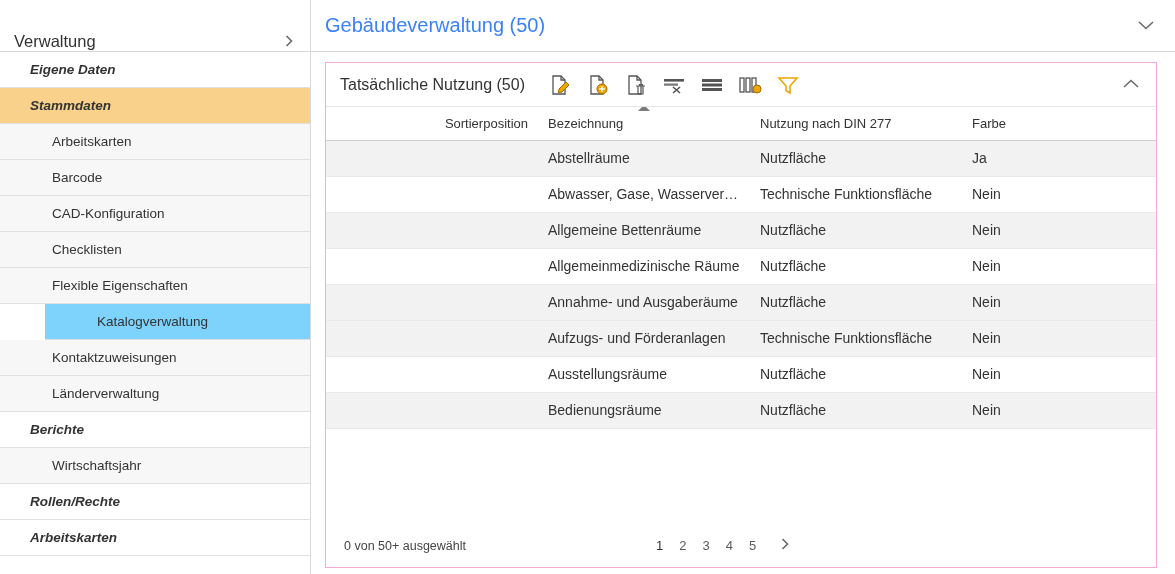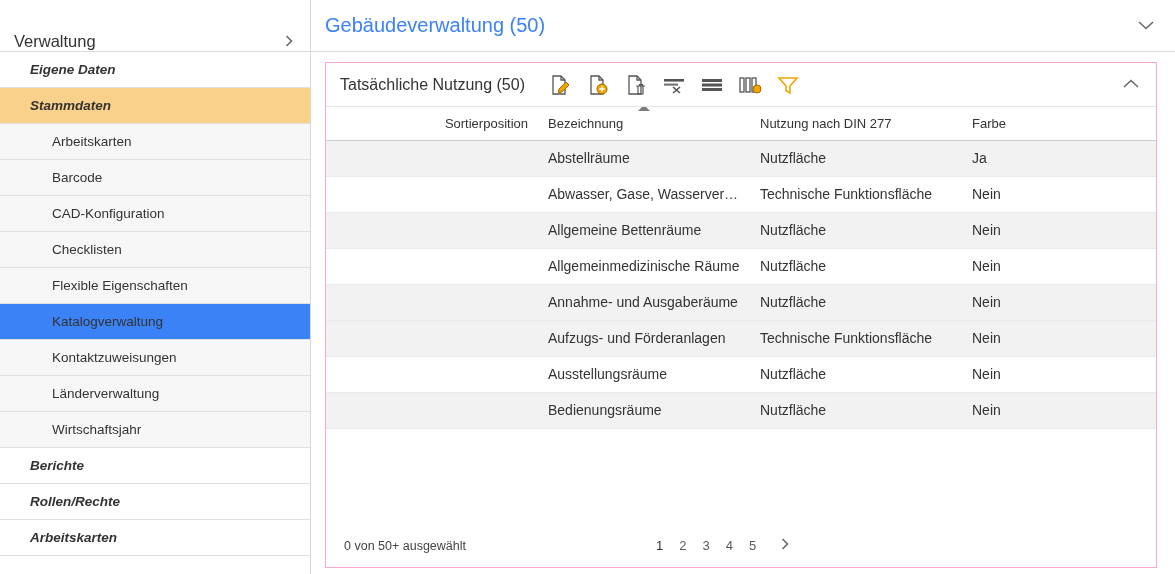--- a/index.html
+++ b/index.html
@@ -57,21 +57,22 @@
     cursor: pointer;
   }
   .nav-item.level1 { padding-left: 30px; }
   .nav-item.level2 { padding-left: 52px; background: #f7f7f7; }
   .nav-item.level1.bold { font-weight: bold; font-style: italic; }
   .nav-item.selected {
     background: #f9d18b;
     text-align: center;
   }
   .nav-item.level2.selected {
-    background: #3b82f6;
+    background: #7dd3fc;
+    margin-left: 45px;
   }
 
   
   .main {
     flex: 1 1 auto;
     height: 574px;
     background: #ffffff;
     display: flex;
     flex-direction: column;
     overflow: hidden;
@@ -261,25 +262,25 @@
         </div>
         <div class="nav-item level2 selected">
           <span>Katalogverwaltung</span>
         </div>
         <div class="nav-item level2">
           <span>Kontaktzuweisungen</span>
         </div>
         <div class="nav-item level2">
           <span>Länderverwaltung</span>
         </div>
-        <div class="nav-item level2">
-          <span>Wirtschaftsjahr</span>
-        </div>
         <div class="nav-item level1 bold">
           <span>Berichte</span>
+        </div>
+        <div class="nav-item level2">
+          <span>Wirtschaftsjahr</span>
         </div>
         <div class="nav-item level1 bold">
           <span>Rollen/Rechte</span>
         </div>
         <div class="nav-item level1 bold">
           <span>Arbeitskarten</span>
         </div>
       </div>
   </div>
 

